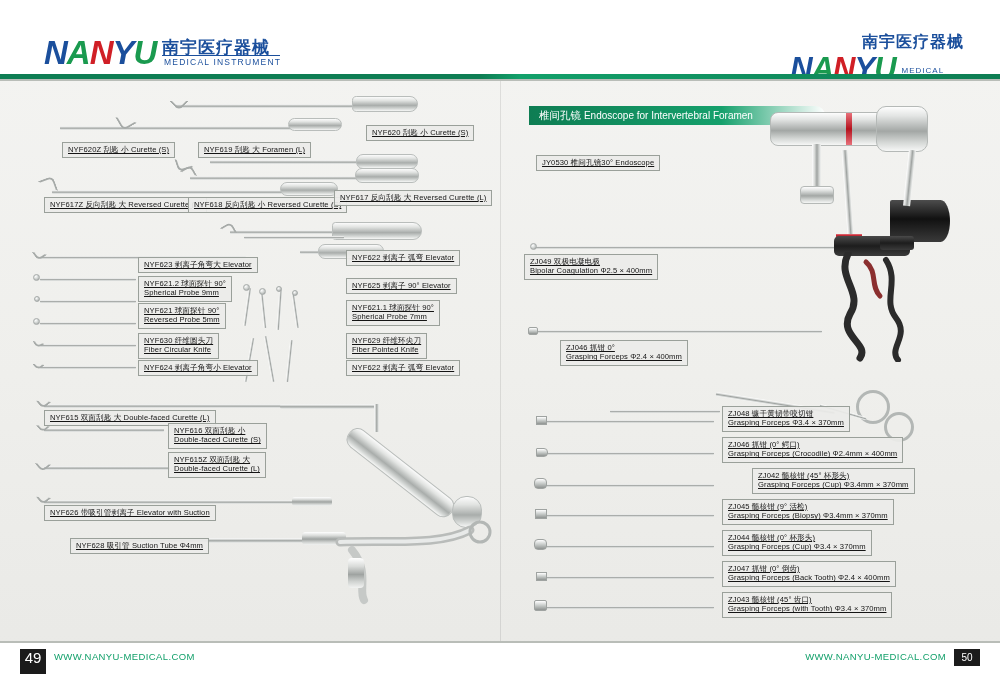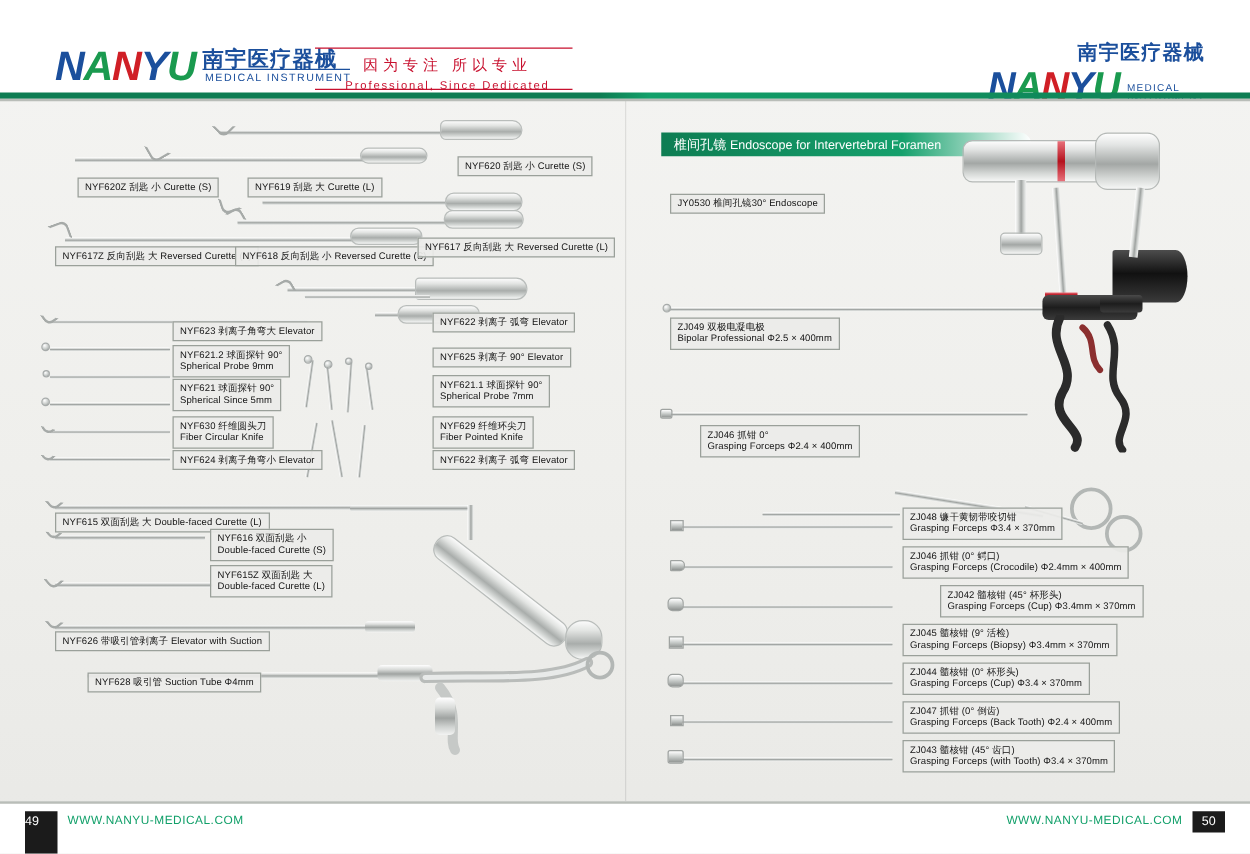--- a/index.html
+++ b/index.html
@@ -91,22 +91,22 @@
     background: rgba(0,0,0,0.09);
   }
   
   .footer {
     position:absolute; left:0; bottom:0; width:1000px; height:42px; background:#ffffff;
   }
   .footer-rule {
     position:absolute; left:0; top:0; width:1000px; height:2px; background:#b9bdb8;
   }
   .pg-left {
-    position:absolute; left:20px; top:8px; width:26px; height:35px;
-    background:#1b1b1b; color:#fff; font-size:10px; text-align:left; line-height:17px;
+    position:absolute; left:20px; top:8px; width:26px; height:25px;
+    background:#1b1b1b; color:#fff; font-size:15px; text-align:center; line-height:17px;
   }
   .pg-right {
     position:absolute; right:20px; top:8px; width:26px; height:17px;
     background:#1b1b1b; color:#fff; font-size:10px; text-align:center; line-height:17px;
   }
   .web-left {
     position:absolute; left:54px; top:10px; font-size:9.5px; color:#12a06a; letter-spacing:0.4px;
   }
   .web-right {
     position:absolute; right:54px; top:10px; font-size:9.5px; color:#12a06a; letter-spacing:0.4px;
@@ -116,20 +116,21 @@
   .lbl {
     position:absolute;
     background: rgba(236,236,233,0.92);
     border: 1px solid #9aa09a;
     padding: 2px 5px 3px 5px;
     font-size: 7.6px;
     line-height: 1.25;
     color:#141414;
     white-space: nowrap;
     letter-spacing: 0.1px;
+    text-decoration: underline;
   }
   .lbl .l2 { display:block; }
   
   .banner {
     position:absolute; left:529px; top:106px; width:296px; height:19px;
     background: linear-gradient(90deg,#0e7d53 0%, #15a06c 65%, #ffffff 100%);
     border-radius: 0 10px 10px 0;
   }
   .banner .txt {
     position:absolute; left:10px; top:3px; color:#fff; font-size:10.5px; white-space:nowrap;text-align:right;
@@ -201,26 +202,20 @@
 <div id="page">
 
   <div class="header">
     <div class="logo-left">
       <div class="nanyu-word"><span class="c1">N</span><span class="c2">A</span><span class="c3">N</span><span class="c1">Y</span><span class="c2">U</span></div>
       <div class="cn">南宇医疗器械</div>
       <div class="uline"></div>
       <div class="en">MEDICAL INSTRUMENT</div>
     </div>
 
-    <div class="tagline">
-      <div class="tline"></div>
-      <div class="cn">因为专注  所以专业</div>
-      <div class="en">Professional, Since Dedicated</div>
-      <div class="tline2"></div>
-    </div>
 
     <div class="logo-right">
       <div class="cn">南宇医疗器械</div>
       <div class="rwrap">
         <div class="nanyu-word"><span class="c1">N</span><span class="c2">A</span><span class="c3">N</span><span class="c1">Y</span><span class="c2">U</span></div>
         <div class="rtext">
           <div class="en">MEDICAL</div>
           <div class="en">INSTRUMENT</div>
         </div>
       </div>
@@ -247,21 +242,21 @@
     <div class="inst">
       <div class="shaft" style="left:210px; top:160px; width:150px; height:3.5px;"></div>
       <div class="hook" style="left:176px; top:156px; width:16px; height:14px; transform:rotate(-18deg);"></div>
       <div class="handle" style="left:356px; top:154px; width:62px; height:15px;"></div>
     </div>
 
     <div class="lbl" style="left:62px; top:142px;">
       <span class="l2">NYF620Z 刮匙 小  Curette (S)</span>
     </div>
     <div class="lbl" style="left:198px; top:142px;">
-      <span class="l2">NYF619 刮匙 大  Curette (L)</span>
+      <span class="l2">NYF619 刮匙 大  Foramen (L)</span>
     </div>
     <div class="lbl" style="left:366px; top:125px;">
       <span class="l2">NYF620 刮匙 小  Curette (S)</span>
     </div>
 
     <div class="inst">
       <div class="shaft" style="left:52px; top:190px; width:230px; height:4px;"></div>
       <div class="hook" style="left:40px; top:178px; width:16px; height:16px; transform:rotate(160deg);"></div>
       <div class="handle" style="left:280px; top:182px; width:58px; height:14px;"></div>
     </div>
@@ -331,21 +326,21 @@
     </div>
     <div class="lbl" style="left:138px; top:276px;">
       <span class="l2">NYF621.2 球面探针 90°</span>
       <span class="l2">Spherical Probe  9mm</span>
     </div>
     <div class="lbl" style="left:346px; top:278px;">
       <span class="l2">NYF625 剥离子 90°  Elevator</span>
     </div>
     <div class="lbl" style="left:138px; top:303px;">
       <span class="l2">NYF621 球面探针 90°</span>
-      <span class="l2">Spherical Since 5mm</span>
+      <span class="l2">Reversed Probe 5mm</span>
     </div>
     <div class="lbl" style="left:346px; top:300px;">
       <span class="l2">NYF621.1 球面探针 90°</span>
       <span class="l2">Spherical Probe 7mm</span>
     </div>
     <div class="lbl" style="left:138px; top:333px;">
       <span class="l2">NYF630 纤维圆头刀</span>
       <span class="l2">Fiber Circular Knife</span>
     </div>
     <div class="lbl" style="left:346px; top:333px;">
@@ -446,23 +441,23 @@
       <div class="shaft" style="left:536px; top:246px; width:300px; height:3.4px;"></div>
       <div class="tip-dot" style="left:530px; top:243px; width:7px; height:7px;"></div>
       <div class="black-handle" style="left:834px; top:236px; width:76px; height:20px; border-radius:5px;"></div>
       <svg width="130" height="110" style="position:absolute; left:830px; top:252px;">
         <path d="M18,2 C6,26 34,40 20,62 C8,84 40,92 30,106" stroke="#2b2b2b" stroke-width="7" fill="none" stroke-linecap="round"></path>
         <path d="M56,8 C70,30 52,48 66,66 C80,84 58,96 68,108" stroke="#2b2b2b" stroke-width="6" fill="none" stroke-linecap="round"></path>
         <path d="M36,10 C48,20 40,34 50,44" stroke="#8b2f2f" stroke-width="5" fill="none" stroke-linecap="round"></path>
       </svg>
       <div class="black-handle" style="left:880px; top:236px; width:34px; height:14px; border-radius:3px;"></div>
     </div>
-    <div class="lbl" style="left:536px; top:254px;">
+    <div class="lbl" style="left:524px; top:254px;">
       <span class="l2">ZJ049 双极电凝电极</span>
-      <span class="l2">Bipolar Professional  Φ2.5 × 400mm</span>
+      <span class="l2">Bipolar Coagulation  Φ2.5 × 400mm</span>
     </div>
 
     <div class="inst">
       <div class="shaft" style="left:536px; top:330px; width:286px; height:3.4px;"></div>
       <div class="small-jaw" style="left:528px; top:327px; width:10px; height:8px; border-radius:2px;"></div>
     </div>
     <div class="lbl" style="left:560px; top:340px;">
       <span class="l2">ZJ046 抓钳 0°</span>
       <span class="l2">Grasping Forceps   Φ2.4 × 400mm</span>
     </div>

